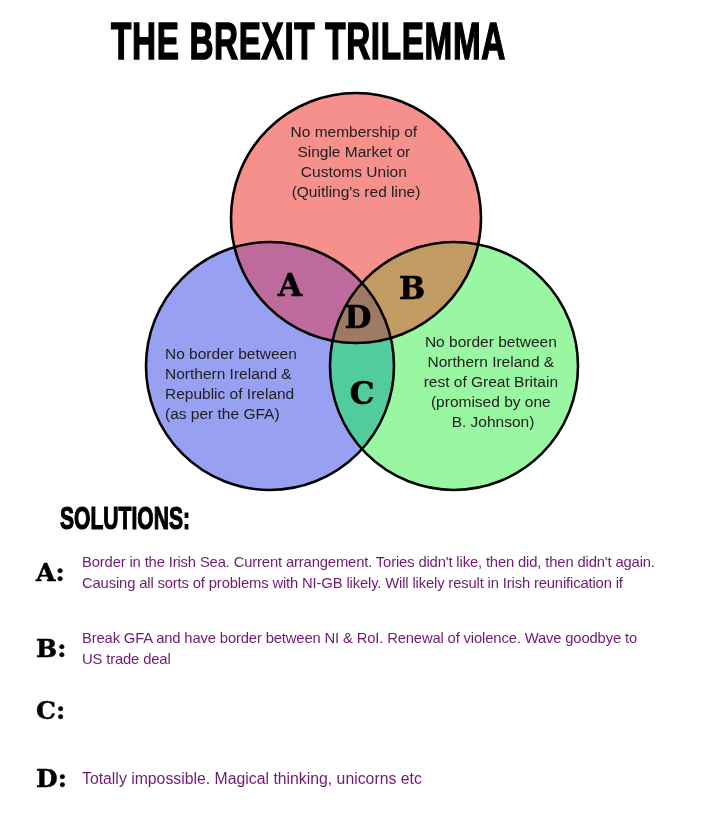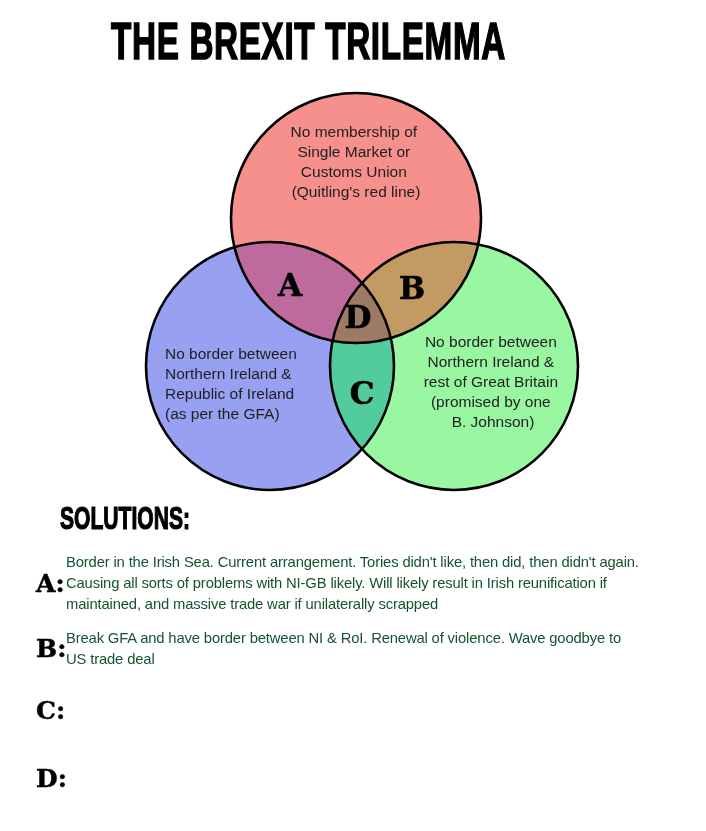--- a/index.html
+++ b/index.html
@@ -34,21 +34,21 @@
     font-size:31px; line-height:30px;
     transform:scaleX(0.68); transform-origin:left center;
     -webkit-text-stroke:1.2px #000;
   }
 
   .sol-row { position:absolute; left:36px; display:flex; align-items:center; }
   .sol-label {
     font-family:"DejaVu Serif", serif; font-weight:700; font-size:25px;
     flex:0 0 30px; width:30px; color:#000; -webkit-text-stroke:0.5px #000;
   }
-  .sol-lines { font-size:14.8px; line-height:20.8px; letter-spacing:-0.15px; color:#14532d; }
+  .sol-lines { font-size:14.8px; line-height:20.8px; letter-spacing:-0.15px; color:#701a75;margin-left:16px; }
   .sol-line { white-space:nowrap; }
   .row-a { top:552px; }
   .row-b { top:628px; }
   .row-c { top:696px; }
   .row-d { top:764px; }
   .row-d .sol-lines { font-size:15.8px; line-height:22px; letter-spacing:0; }
 </style>
 </head>
 <body>
 
@@ -125,35 +125,37 @@
 
   <div class="solutions-heading-wrap">
     <span class="stencil heading-text">SOLUTIONS:</span>
   </div>
 
   <div class="sol-row row-a">
     <div class="sol-label">A:</div>
     <div class="sol-lines">
       <div class="sol-line">Border in the Irish Sea. Current arrangement. Tories didn't like, then did, then didn't again.</div>
       <div class="sol-line">Causing all sorts of problems with NI-GB likely. Will likely result in Irish reunification if</div>
-      <div class="sol-line">maintained, and massive trade war if unilaterally scrapped</div>
     </div>
   </div>
 
   <div class="sol-row row-b">
     <div class="sol-label">B:</div>
     <div class="sol-lines">
       <div class="sol-line">Break GFA and have border between NI &amp; RoI. Renewal of violence. Wave goodbye to</div>
       <div class="sol-line">US trade deal</div>
     </div>
   </div>
 
   <div class="sol-row row-c">
     <div class="sol-label">C:</div>
     <div class="sol-lines">
     </div>
   </div>
 
   <div class="sol-row row-d">
     <div class="sol-label">D:</div>
+    <div class="sol-lines">
+      <div class="sol-line">Totally impossible. Magical thinking, unicorns etc</div>
+    </div>
   </div>
 
 </div>
 
 </body></html>

